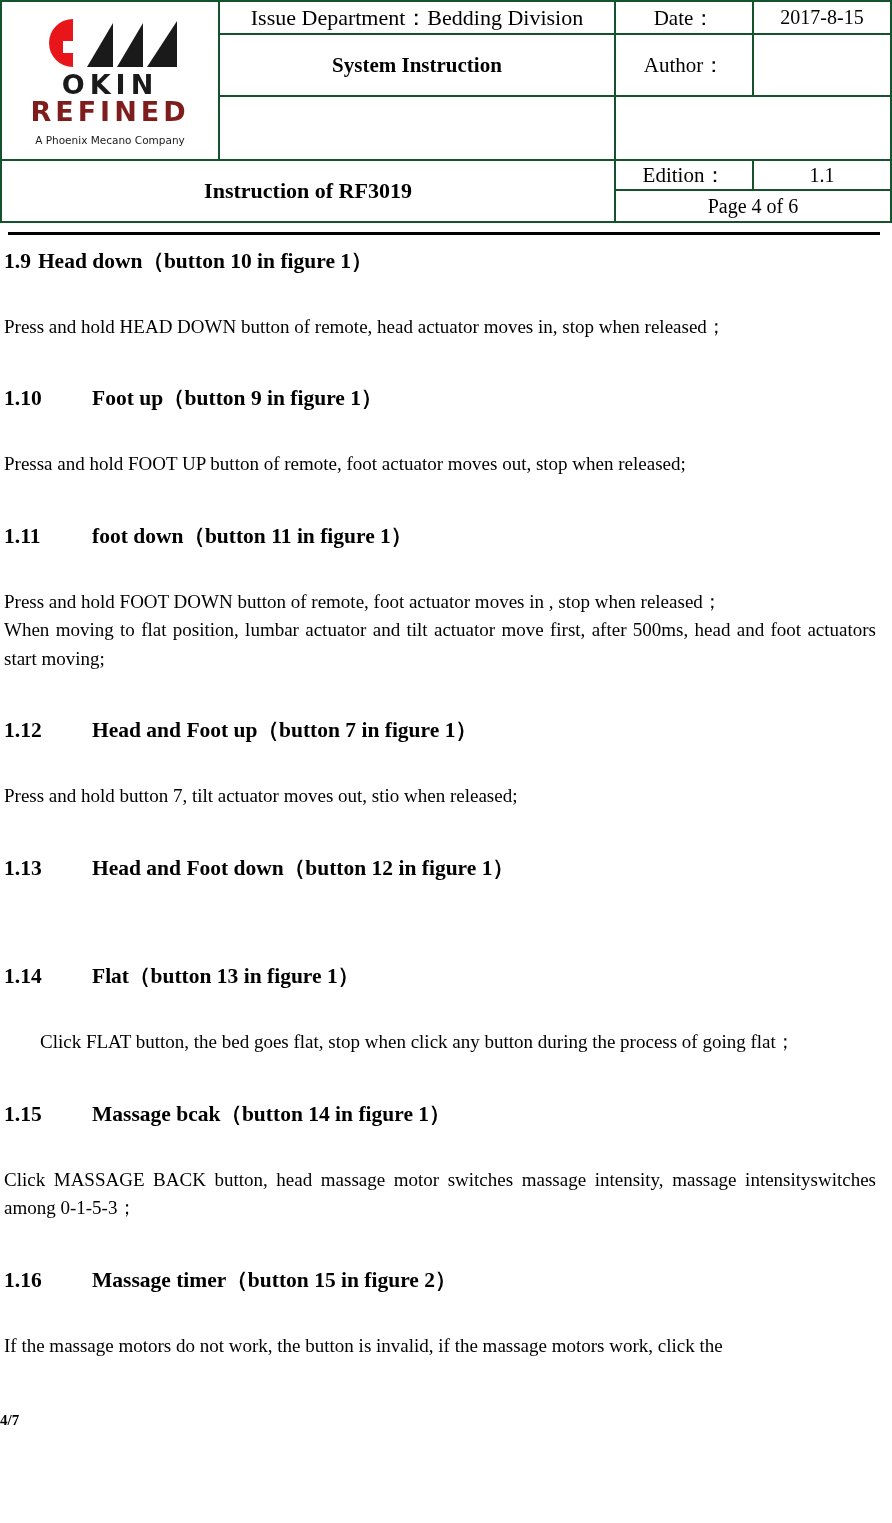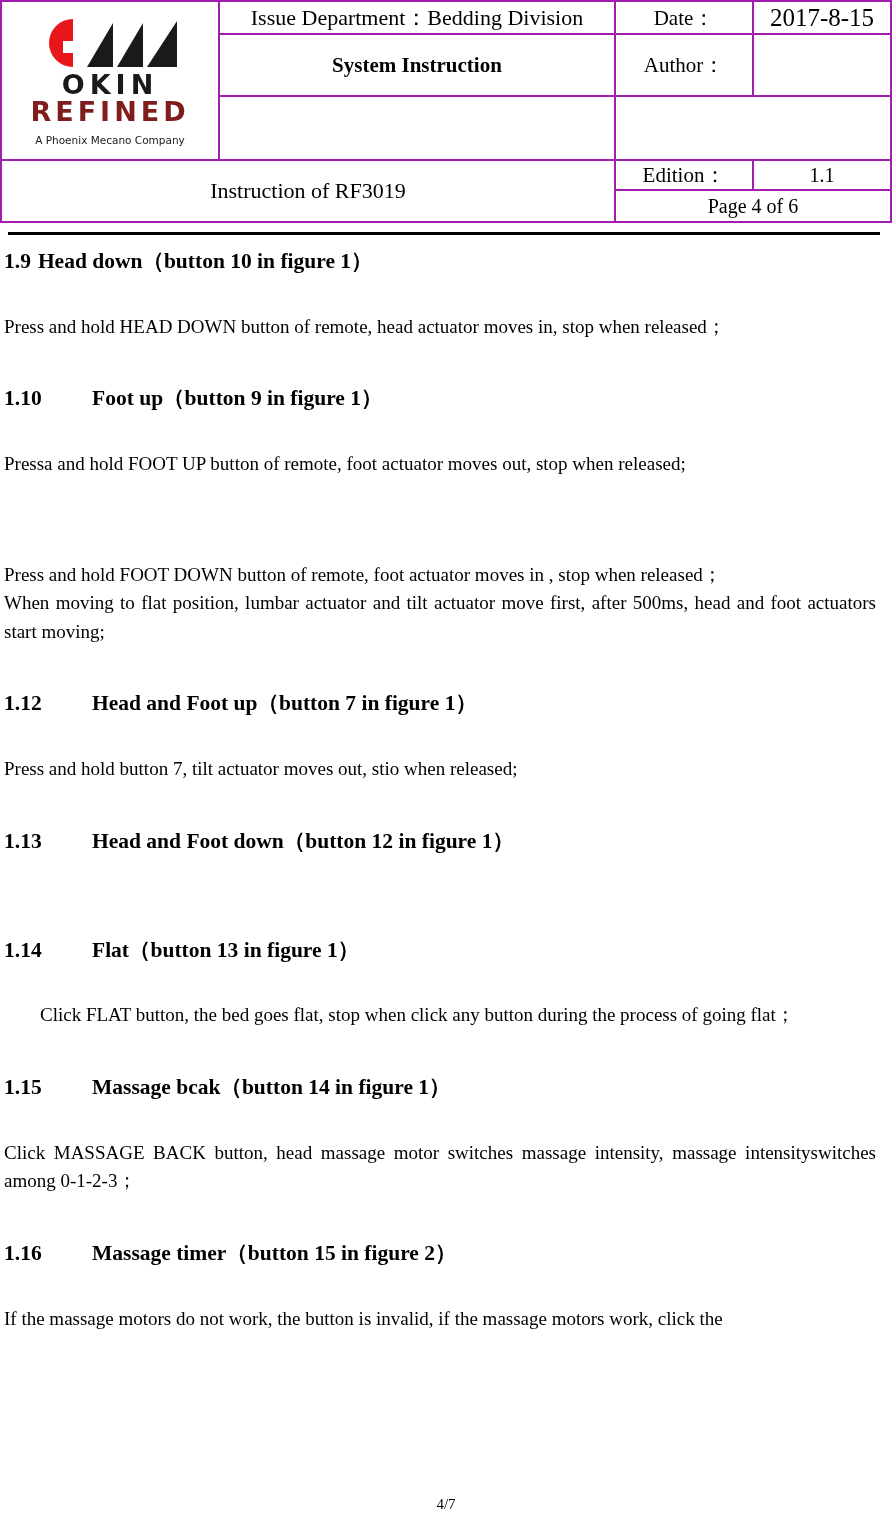--- a/index.html
+++ b/index.html
@@ -19,21 +19,21 @@
   
   .hdr-table {
     position: absolute;
     left: 0px;
     top: 0px;
     width: 890px;
     border-collapse: collapse;
     table-layout: fixed;
   }
   .hdr-table td {
-    border: 2px solid #a21caf;
+    border: 2px solid #14532d;
     padding: 0;
     vertical-align: middle;
     text-align: center;
     font-family: "Liberation Serif", "DejaVu Serif", serif;
   }
 
   .logo-cell {
     width: 218px;
     height: 155px;
     padding: 0 !important;
@@ -90,25 +90,25 @@
     height: 60px;
     vertical-align: middle;
   }
   .cell-blankmid {
     height: 62px;
   }
   .cell-date-label, .cell-author-label, .cell-edition-label {
     font-size: 21px;
   }
   .cell-date-val {
-    font-size: 25px;
+    font-size: 20px;
   }
   .cell-instr {
     font-size: 22px;
-    font-weight: normal;
+    font-weight: bold;
     height: 60px;
     border-radius: 19px;
   }
   .cell-edition-val { font-size: 20px; }
   .cell-page { font-size: 20px; height: 30px; }
 
   
   .hdr-rule {
     position: absolute;
     left: 8px;
@@ -157,25 +157,24 @@
     text-indent: 0;
     padding-left: 36px;
   }
   .gap-after-head { height: 38px; }
   .gap-after-para { height: 44px; }
 
   
   .footer-pg {
     position: absolute;
     left: 0;
-    top: 1496px;
+    top: 1412px;
     width: 892px;
-    text-align: center;
-    font-family: "Liberation Serif", "DejaVu Serif", serif;
-    font-weight: normal;
+    font-family: "Liberation Serif", "DejaVu Serif", serif;
+    font-weight: bold;
     font-size: 15px;
   }
 </style>
 </head>
 <body>
 
 <table class="hdr-table">
   <colgroup>
     <col style="width:218px">
     <col style="width:396px">
@@ -227,37 +226,38 @@
 <div class="doc-body">
 
 <h2 class="sec"><span class="sec-num narrow">1.9</span><span>Head down（button 10 in figure 1）</span></h2>
     <div class="gap-after-head"></div>
     <p class="para">Press and hold HEAD DOWN button of remote, head actuator moves in, stop when released；</p>
     <div class="gap-after-para"></div>
     <h2 class="sec"><span class="sec-num">1.10</span><span>Foot up（button 9 in figure 1）</span></h2>
     <div class="gap-after-head"></div>
     <p class="para">Pressa and hold FOOT UP button of remote, foot actuator moves out, stop when released;</p>
     <div class="gap-after-para"></div>
+    <h2 class="sec"><span class="sec-num">1.11</span><span>foot down（button 11 in figure 1）</span></h2>
     <div class="gap-after-head"></div>
     <p class="para">Press and hold FOOT DOWN button of remote, foot actuator moves in , stop when released；</p>
     <p class="para">When moving to flat position, lumbar actuator and tilt actuator move first, after 500ms, head and foot actuators start moving;</p>
     <div class="gap-after-para"></div>
     <h2 class="sec"><span class="sec-num">1.12</span><span>Head and Foot up（button 7 in figure 1）</span></h2>
     <div class="gap-after-head"></div>
     <p class="para">Press and hold button 7, tilt actuator moves out, stio when released;</p>
     <div class="gap-after-para"></div>
     <h2 class="sec"><span class="sec-num">1.13</span><span>Head and Foot down（button 12 in figure 1）</span></h2>
     <div class="gap-after-head"></div>
     <div class="gap-after-para"></div>
     <h2 class="sec"><span class="sec-num">1.14</span><span>Flat（button 13 in figure 1）</span></h2>
     <div class="gap-after-head"></div>
     <p class="para indent">Click FLAT button, the bed goes flat, stop when click any button during the process of going flat；</p>
     <div class="gap-after-para"></div>
     <h2 class="sec"><span class="sec-num">1.15</span><span>Massage bcak（button 14 in figure 1）</span></h2>
     <div class="gap-after-head"></div>
-    <p class="para">Click MASSAGE BACK button, head massage motor switches massage intensity, massage intensityswitches among 0-1-2-3；</p>
+    <p class="para">Click MASSAGE BACK button, head massage motor switches massage intensity, massage intensityswitches among 0-1-5-3；</p>
     <div class="gap-after-para"></div>
     <h2 class="sec"><span class="sec-num">1.16</span><span>Massage timer（button 15 in figure 2）</span></h2>
     <div class="gap-after-head"></div>
     <p class="para">If the massage motors do not work, the button is invalid, if the massage motors work, click the</p>
   </div>
 
 <div class="footer-pg">4/7</div>
 
 </body></html>

